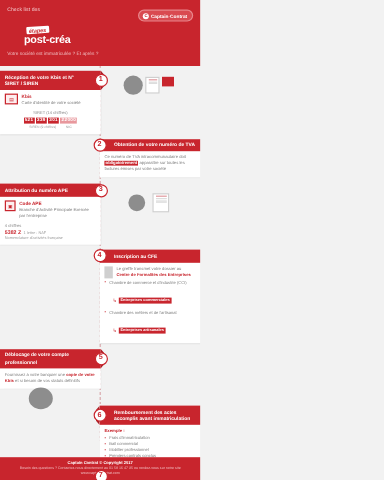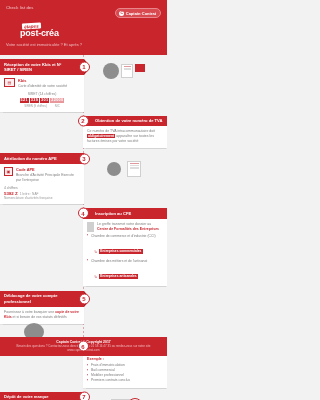--- a/index.html
+++ b/index.html
@@ -2,21 +2,21 @@
 <html><head>
 <meta charset="utf-8">
 <style>
   * { margin:0; padding:0; box-sizing:border-box; }
   body {
     width:167px; height:400px;
     font-family:"Liberation Sans", sans-serif;
     background:#f2f2f2;
     overflow:hidden;
   }
-  .page { position:relative; width:167px; height:356px; }
+  .page { position:relative; width:167px; height:400px; }
 
   
   .header {
     position:relative; height:55px;
     background:#c8252d;
     padding:5px 6px 0 6px;
   }
   .hdr-checklist { font-size:4.2px; color:#f3c9cc; letter-spacing:.1px; }
   .hdr-title-wrap { margin-top:1px; padding-left:14px; }
   .hdr-etapes {

